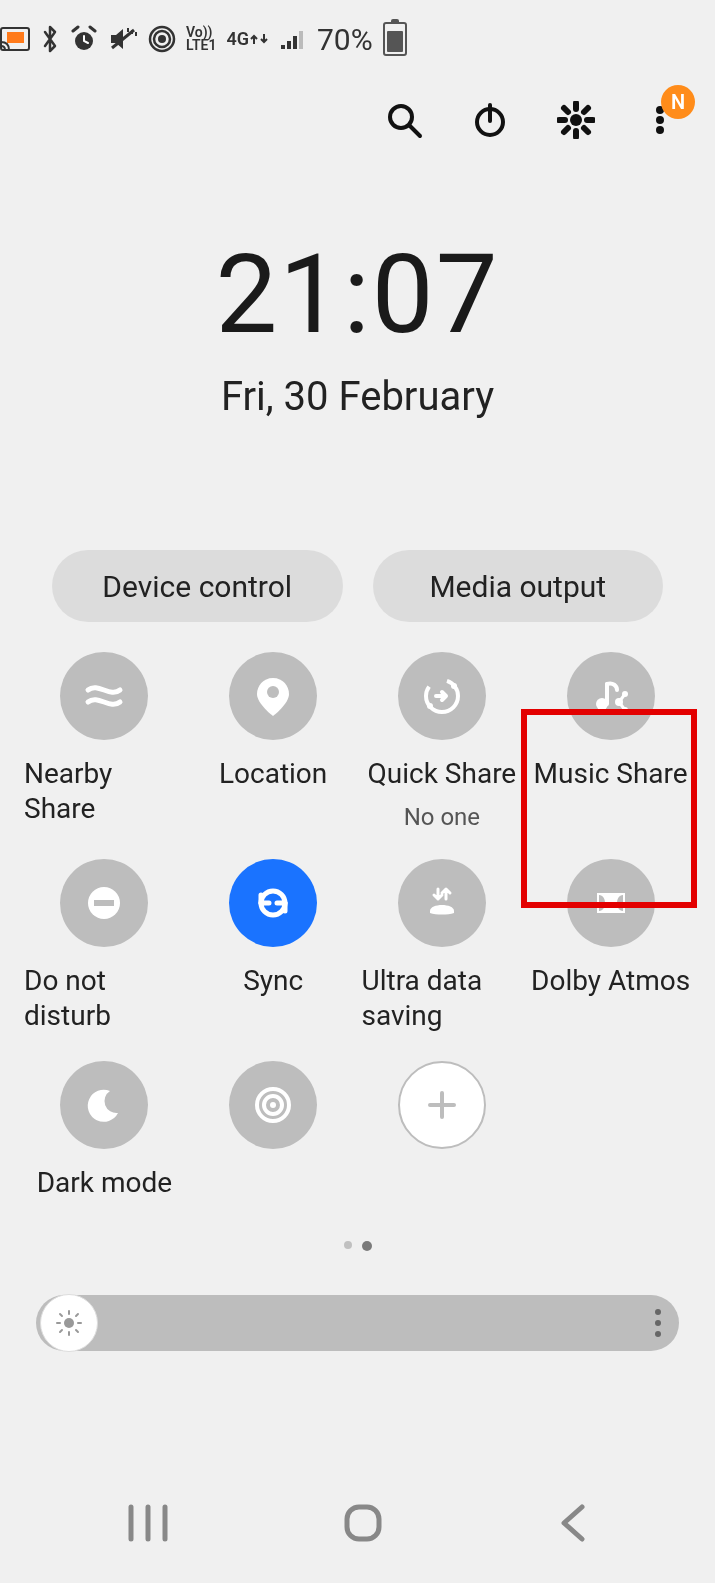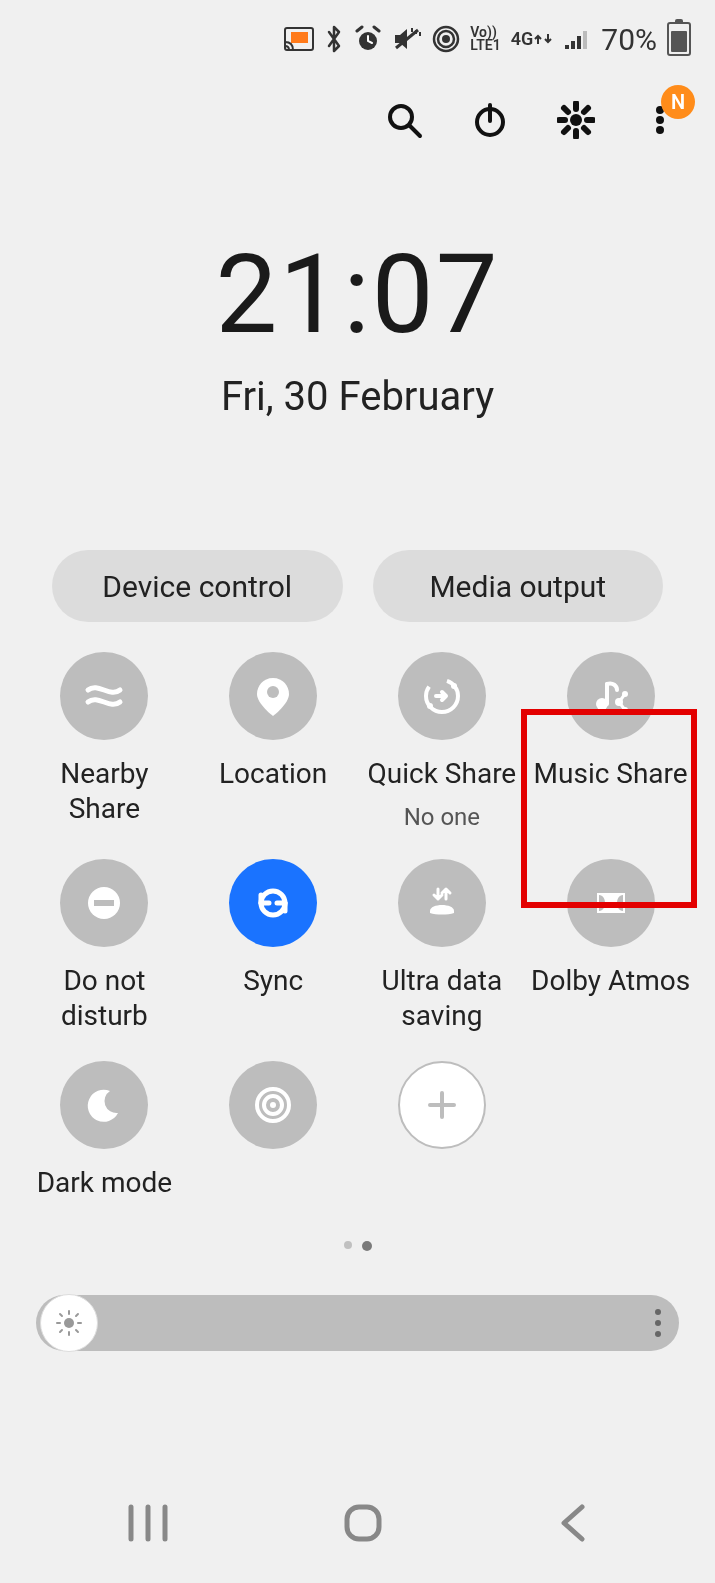--- a/index.html
+++ b/index.html
@@ -8,21 +8,20 @@
     height: 1583px;
     background: #f0f0f0;
     font-family: -apple-system, BlinkMacSystemFont, "Segoe UI", Roboto, sans-serif;
     color: #222;
     overflow: hidden;
     position: relative;
   }
   
   .status-bar {
     display: flex;
-    justify-content: flex-end;
     align-items: center;
     gap: 10px;
     padding: 18px 24px 0 0;
     height: 60px;
     font-size: 26px;
     color: #333;
   }
   .status-bar svg { display:block; }
   .battery-pct { font-size: 30px; font-weight: 400; }
   .battery-icon { width: 24px; height: 34px; border: 2px solid #555; border-radius: 3px; position: relative; }
@@ -63,21 +62,20 @@
   
   .tiles {
     display:grid;
     grid-template-columns: repeat(4, 1fr);
     column-gap: 0;
     row-gap: 28px;
     padding: 30px 20px 0 20px;
   }
   .tile {
     display:flex; flex-direction:column; align-items:center;
-    text-align:center;
     min-height: 170px;
     position:relative;
   }
   .tile-icon {
     width:88px; height:88px; border-radius:50%;
     background:#bdbdbd;
     display:flex; align-items:center; justify-content:center;
     margin-bottom:16px;
   }
   .tile.active .tile-icon { background:#1a73ff; }

